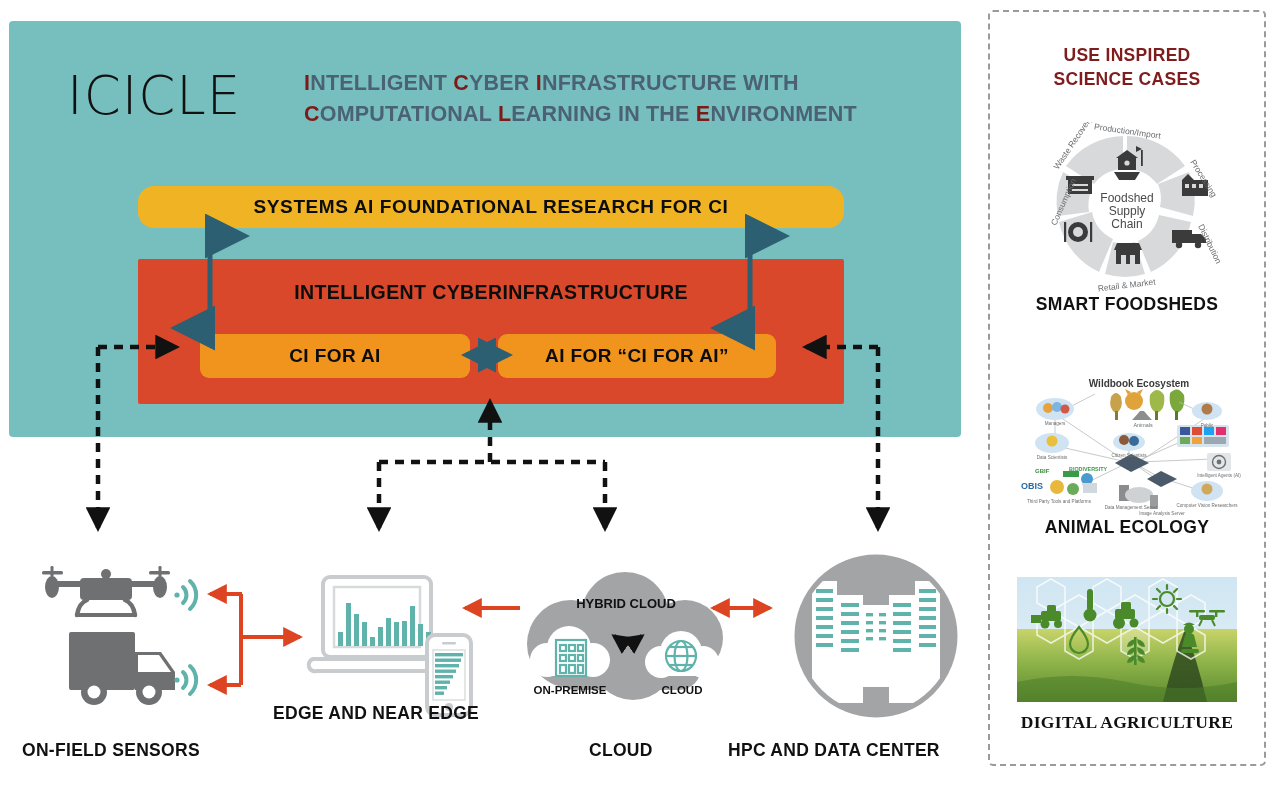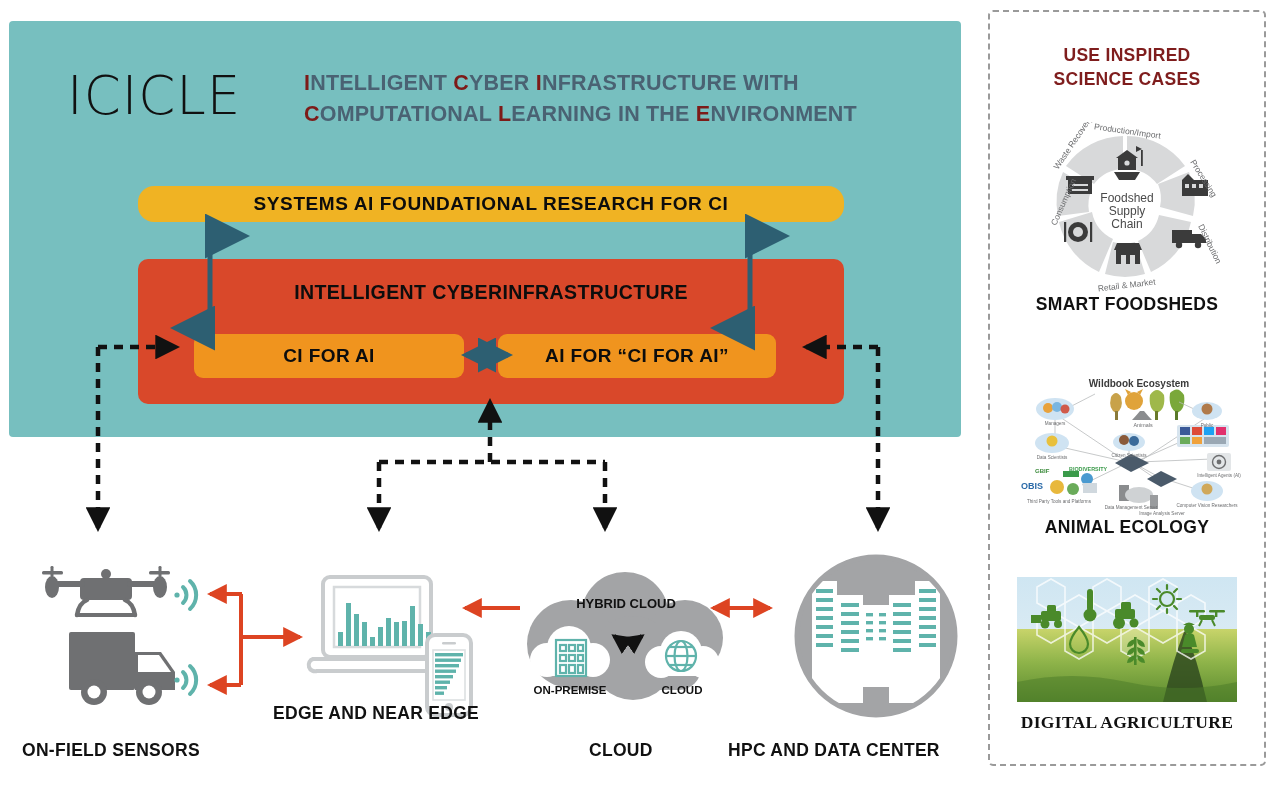--- a/index.html
+++ b/index.html
@@ -11,33 +11,33 @@
               background:#77bfbf;border-radius:4px;}
   #icicle-logo{position:absolute;left:58px;top:48px;font-size:53px;color:#111;
                letter-spacing:1px;font-weight:300;line-height:1;
                font-family:"DejaVu Sans",sans-serif;}
   #tagline{position:absolute;left:295px;top:47px;width:640px;
            font-size:21.5px;font-weight:bold;color:#4a6273;line-height:1.42;
            letter-spacing:.2px;}
   #tagline .cap{color:#7d1b18;}
 
   
-  #yellow-bar{position:absolute;left:138px;top:186px;width:706px;height:36px;
+  #yellow-bar{position:absolute;left:138px;top:186px;width:706px;height:42px;
               background:#f0b323;border-radius:16px;display:flex;align-items:center;
               justify-content:center;}
   #yellow-bar span{font-size:19px;font-weight:bold;color:#0d0d0d;letter-spacing:.6px;}
 
   
   #red-box{position:absolute;left:138px;top:259px;width:706px;height:145px;
-           background:#d9482a;border-radius:10px;}
+           background:#d9482a;border-radius:2px;}
   #red-title{position:absolute;left:0;top:22px;width:100%;text-align:center;
              font-size:19.5px;font-weight:bold;color:#0d0d0d;letter-spacing:.4px;}
   .orange-box{position:absolute;top:75px;height:44px;background:#f0941e;
               border-radius:9px;display:flex;align-items:center;justify-content:center;}
-  #ci-for-ai{left:56px;width:270px;}
+  #ci-for-ai{left:62px;width:270px;}
   #ai-for-ci{left:360px;width:278px;}
   .orange-box span{font-size:19px;font-weight:bold;color:#0d0d0d;letter-spacing:.4px;}
 
   
   #arrow-layer{position:absolute;left:0;top:0;width:1275px;height:786px;
                pointer-events:none;}
 
   
   .tier{position:absolute;}
   .tier-label{position:absolute;font-size:17.5px;font-weight:bold;color:#111;

